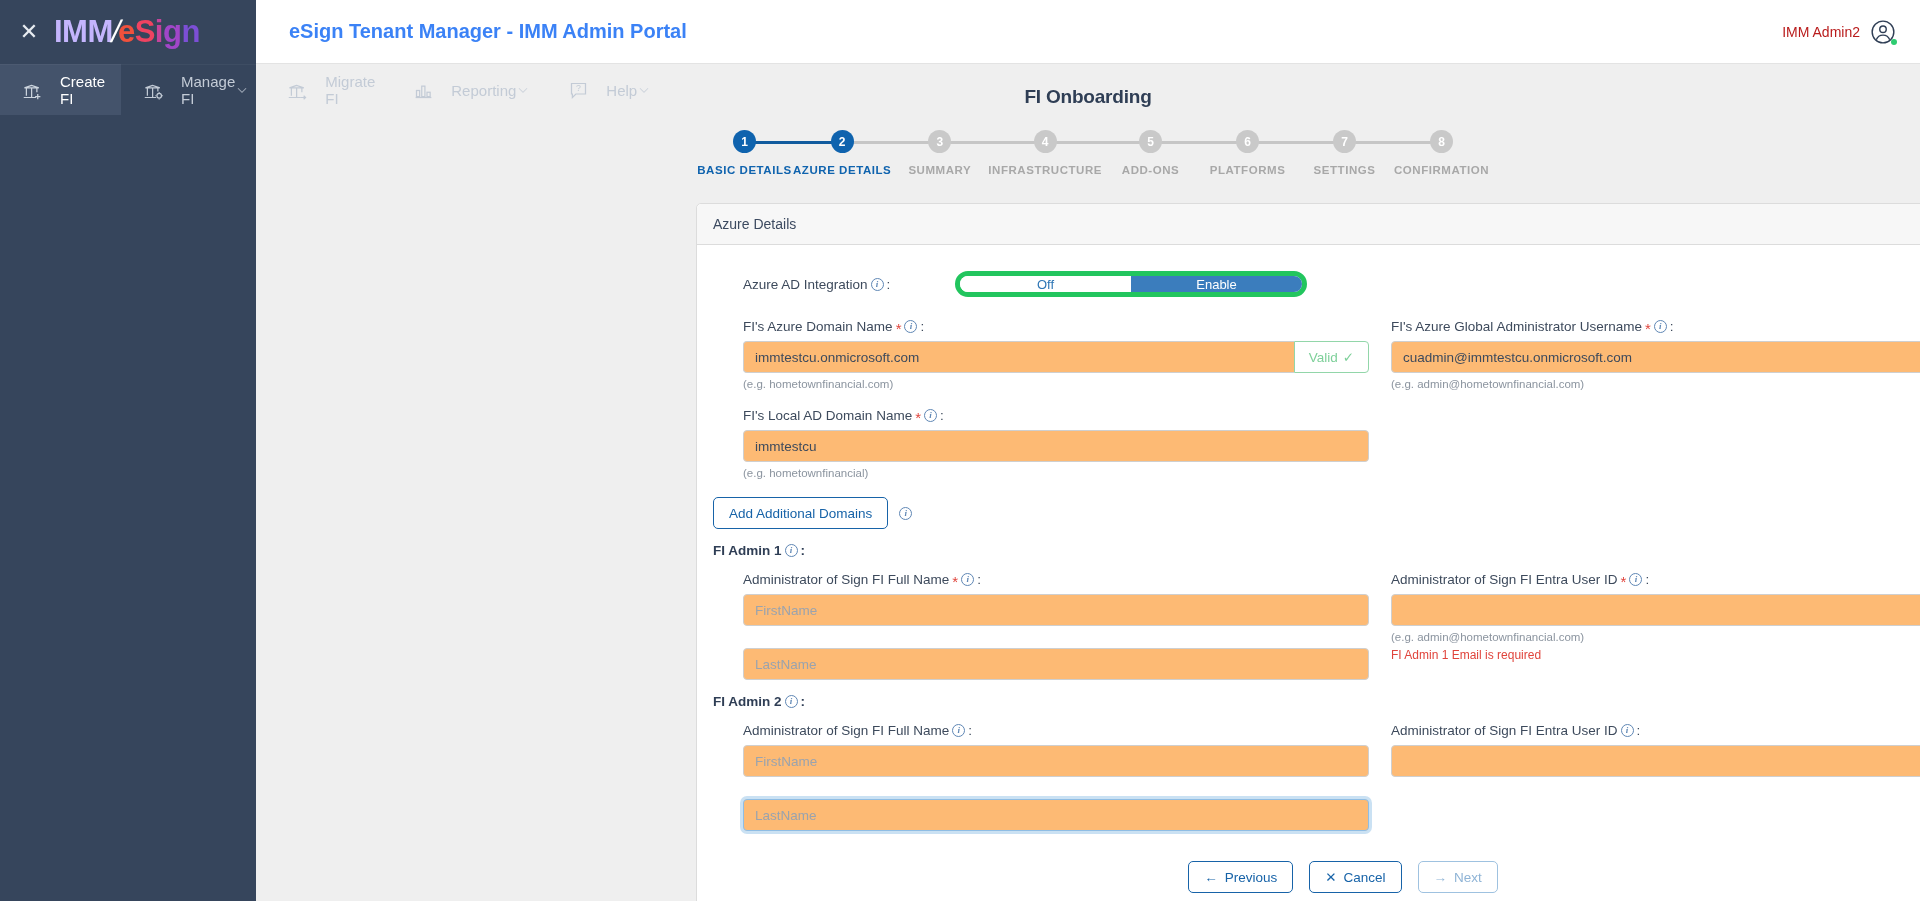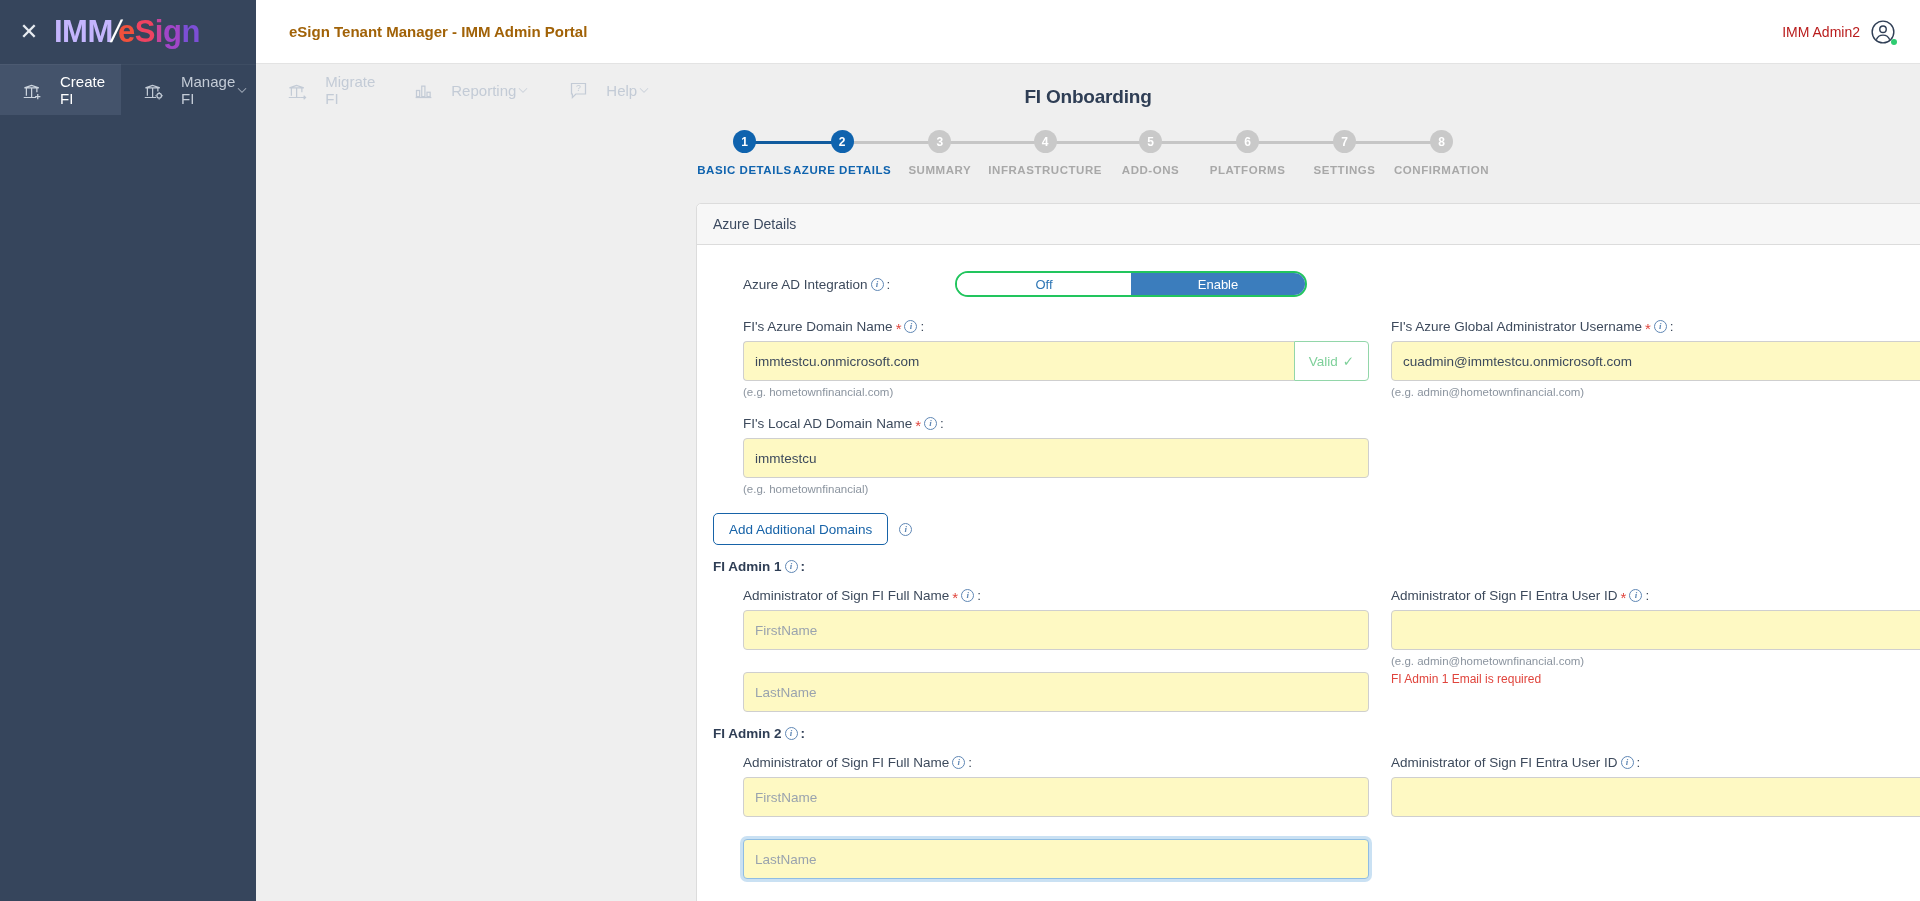--- a/index.html
+++ b/index.html
@@ -54,21 +54,21 @@
   .sb-chev { opacity: .75; display: flex; align-items: center; }
 
   
   .main { flex: 1; display: flex; flex-direction: column; background: #efefef; min-width: 0; }
   .topbar {
     height: 64px; background: #ffffff; flex: 0 0 64px;
     display: flex; align-items: center;
     padding: 0 24px 0 33px;
     border-bottom: 1px solid #e3e3e3;
   }
-  .topbar-title { font-size: 15px; font-weight: 700; color: #a16207; }
+  .topbar-title { font-size: 20px; font-weight: 700; color: #3b82f6; }
   .topbar-right { margin-left: auto; display: flex; align-items: center; gap: 10px; }
   .user-name { font-size: 14px; color: #b91c1c; }
   .avatar { position: relative; width: 26px; height: 26px; display: flex; }
   .avatar .dot {
     position: absolute; right: -1px; bottom: 0px;
     width: 6px; height: 6px; border-radius: 50%; background: #2ecc71;
   }
 
   .content { flex: 1; overflow: hidden; padding: 0; }
 
@@ -129,24 +129,24 @@
 
   .info {
     display: inline-flex; align-items: center; justify-content: center;
     width: 13px; height: 13px; border-radius: 50%;
     border: 1px solid #5f87b5; color: #5f87b5;
     font-size: 9px; font-style: italic; font-family: "Liberation Serif", serif;
     font-weight: 700; line-height: 1; cursor: pointer; flex: 0 0 13px;
   }
 
   input[type=text] {
-    height: 40px; width: 100%;
+    height: 32px; width: 100%;
     border: 1px solid #cfcfcf; border-radius: 4px;
     padding: 8px 11px; font-size: 13.5px; color: #3d4a5c;
-    font-family: "Liberation Sans", sans-serif; background: #fef9c3;
+    font-family: "Liberation Sans", sans-serif; background: #fdba74;
     outline: none;
   }
   input::placeholder { color: #9aa3ae; }
   input.focused {
     border-color: #8fbde4;
     box-shadow: 0 0 0 3px rgba(137,189,229,0.45);
   }
 
   .hint { font-size: 11.5px; color: #8b949f; margin-top: 5px; }
   .err { font-size: 12px; color: #e0443c; margin-top: 5px; }
@@ -155,21 +155,21 @@
   .input-with-badge input { border-right: none; border-radius: 4px 0 0 4px; }
   .valid-badge {
     display: flex; align-items: center; gap: 5px;
     padding: 0 14px; font-size: 13.5px; color: #7ed09a;
     border: 1px solid #92d6a9; border-left: 1px solid #92d6a9;
     border-radius: 0 4px 4px 0; background: #fff; white-space: nowrap;
   }
 
   
   .toggle { display: flex; width: 352px; height: 26px; border-radius: 13px; overflow: hidden;
-            border: 2px solid #22c55e; cursor: pointer; }
+            border: 5px solid #22c55e; cursor: pointer; }
   .toggle div {
     flex: 1; display: flex; align-items: center; justify-content: center;
     font-size: 13px;
   }
   .tg-off { background: #ffffff; color: #2e76b5; }
   .tg-on { background: #3b7dbd; color: #ffffff; }
 
   .btn-outline {
     display: inline-flex; align-items: center; justify-content: center;
     height: 32px; padding: 0 15px; border: 1px solid #1763a8;

